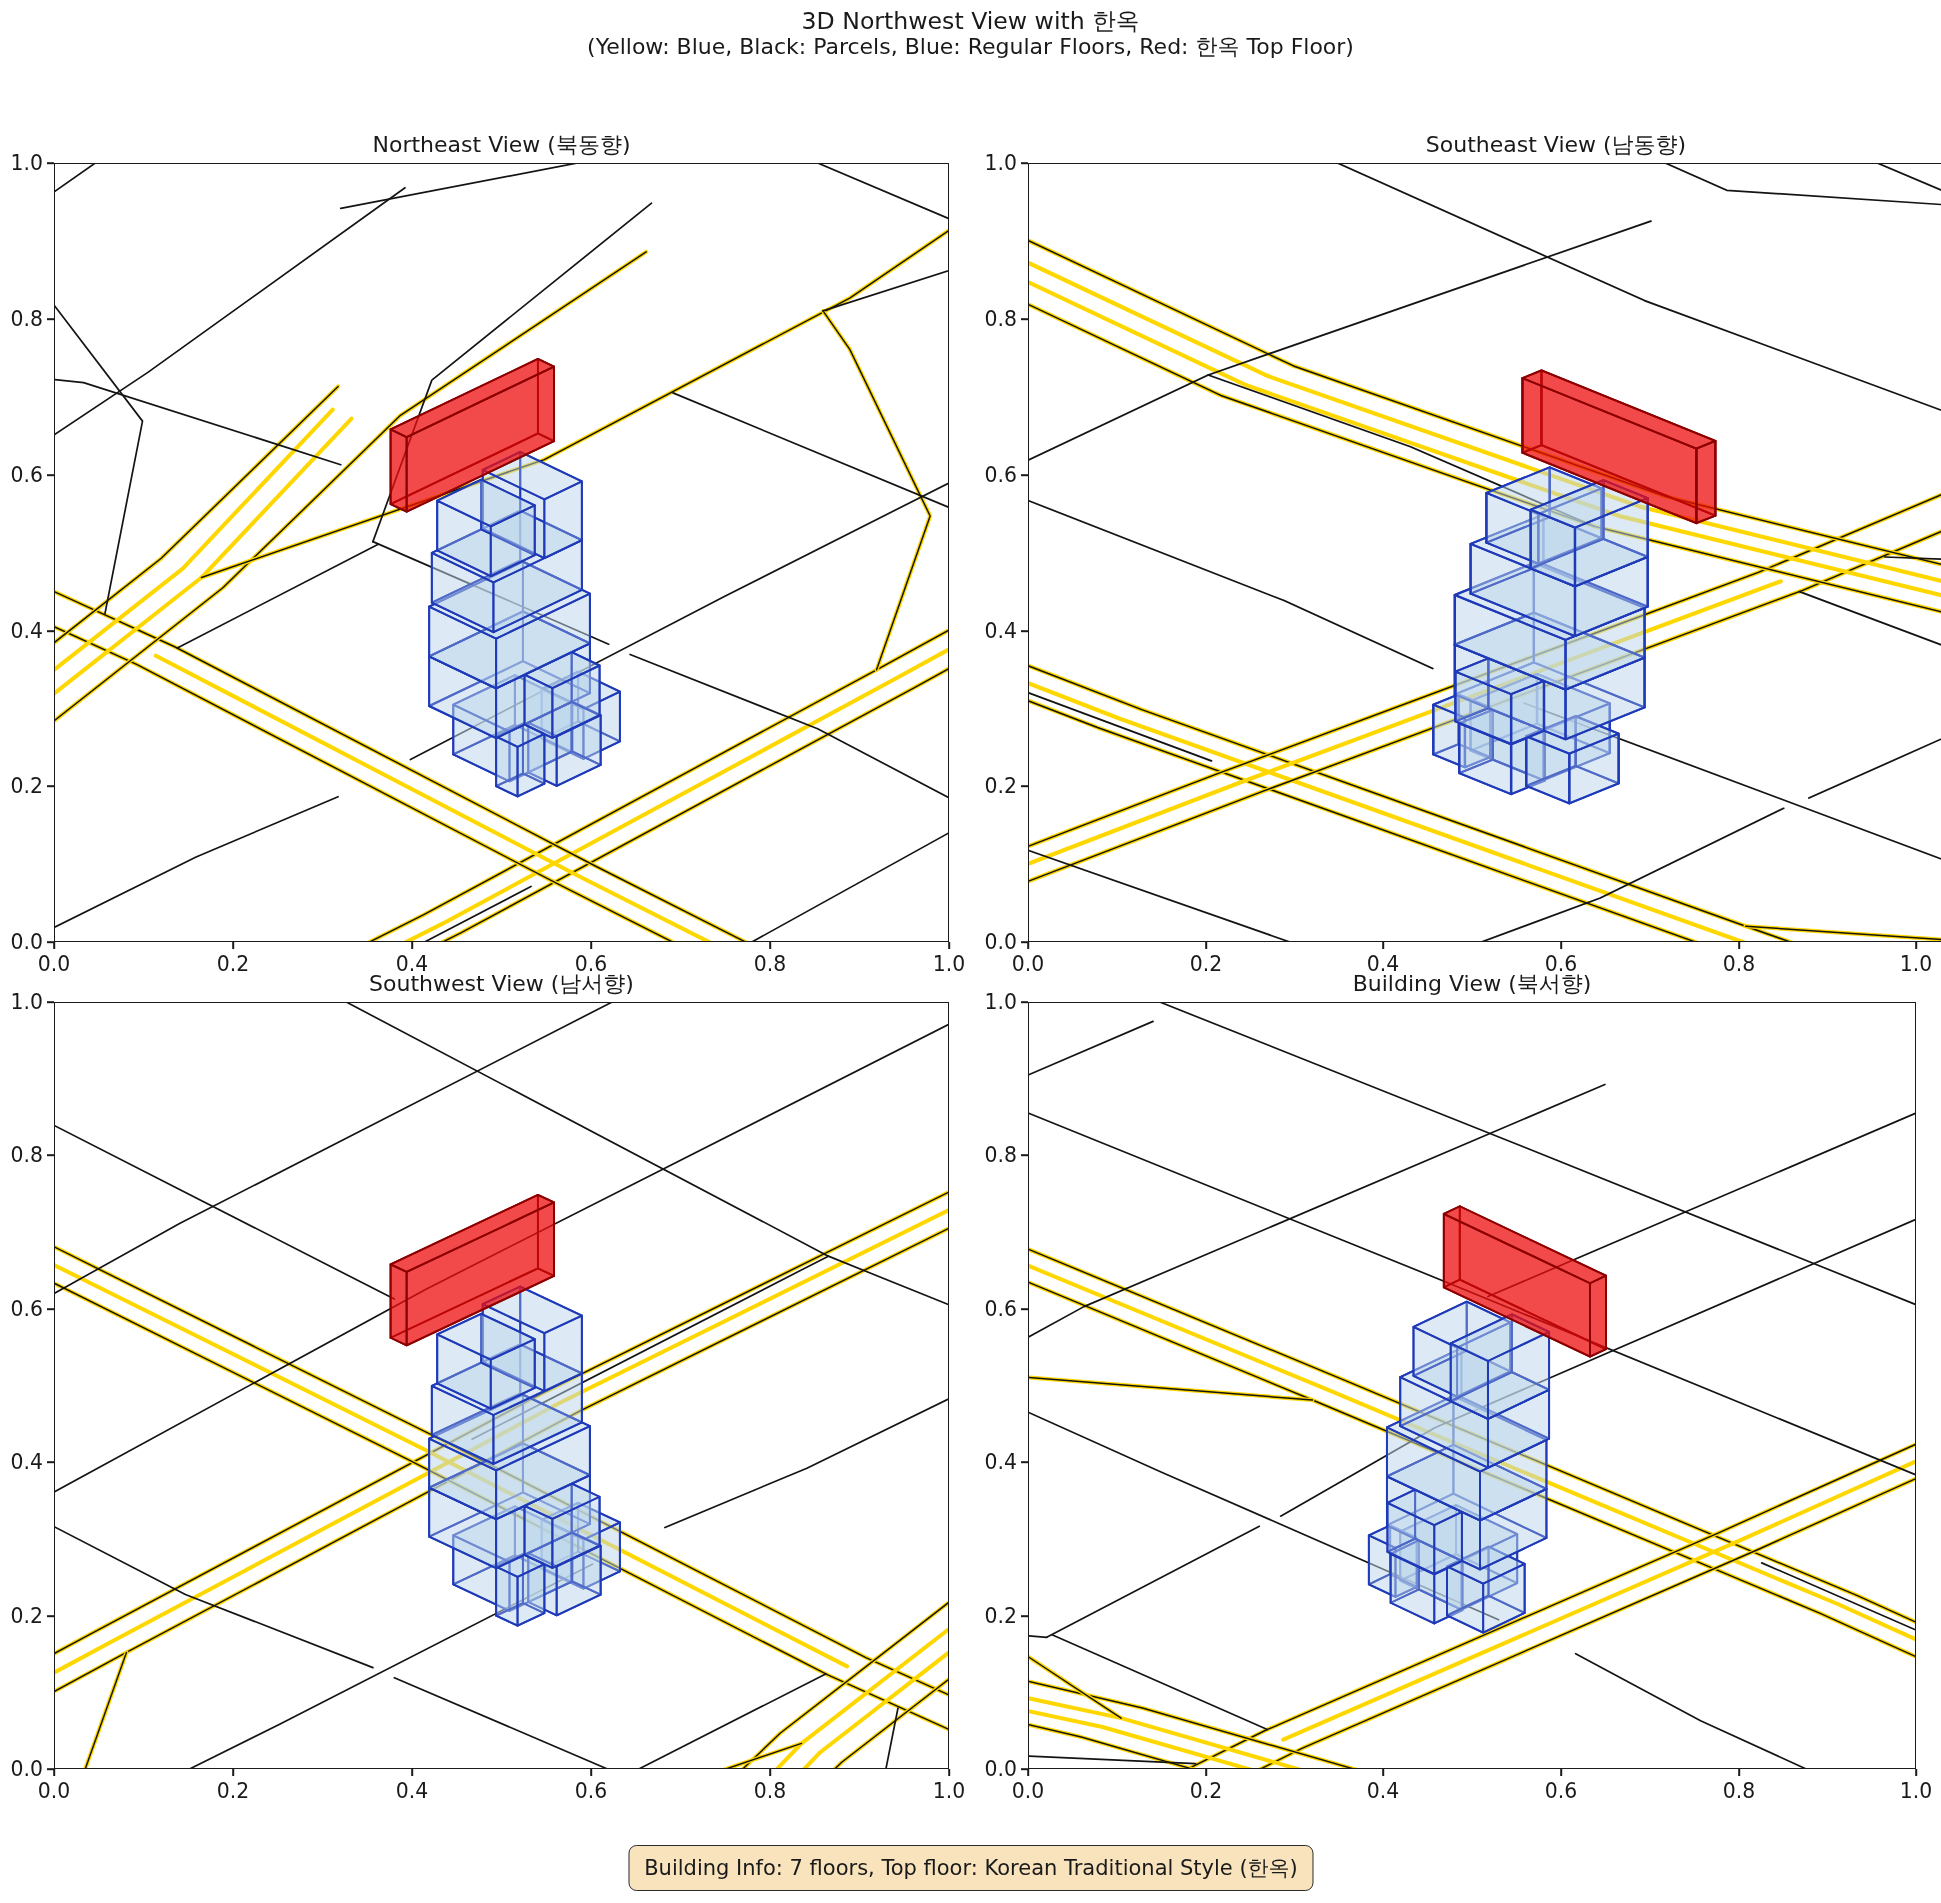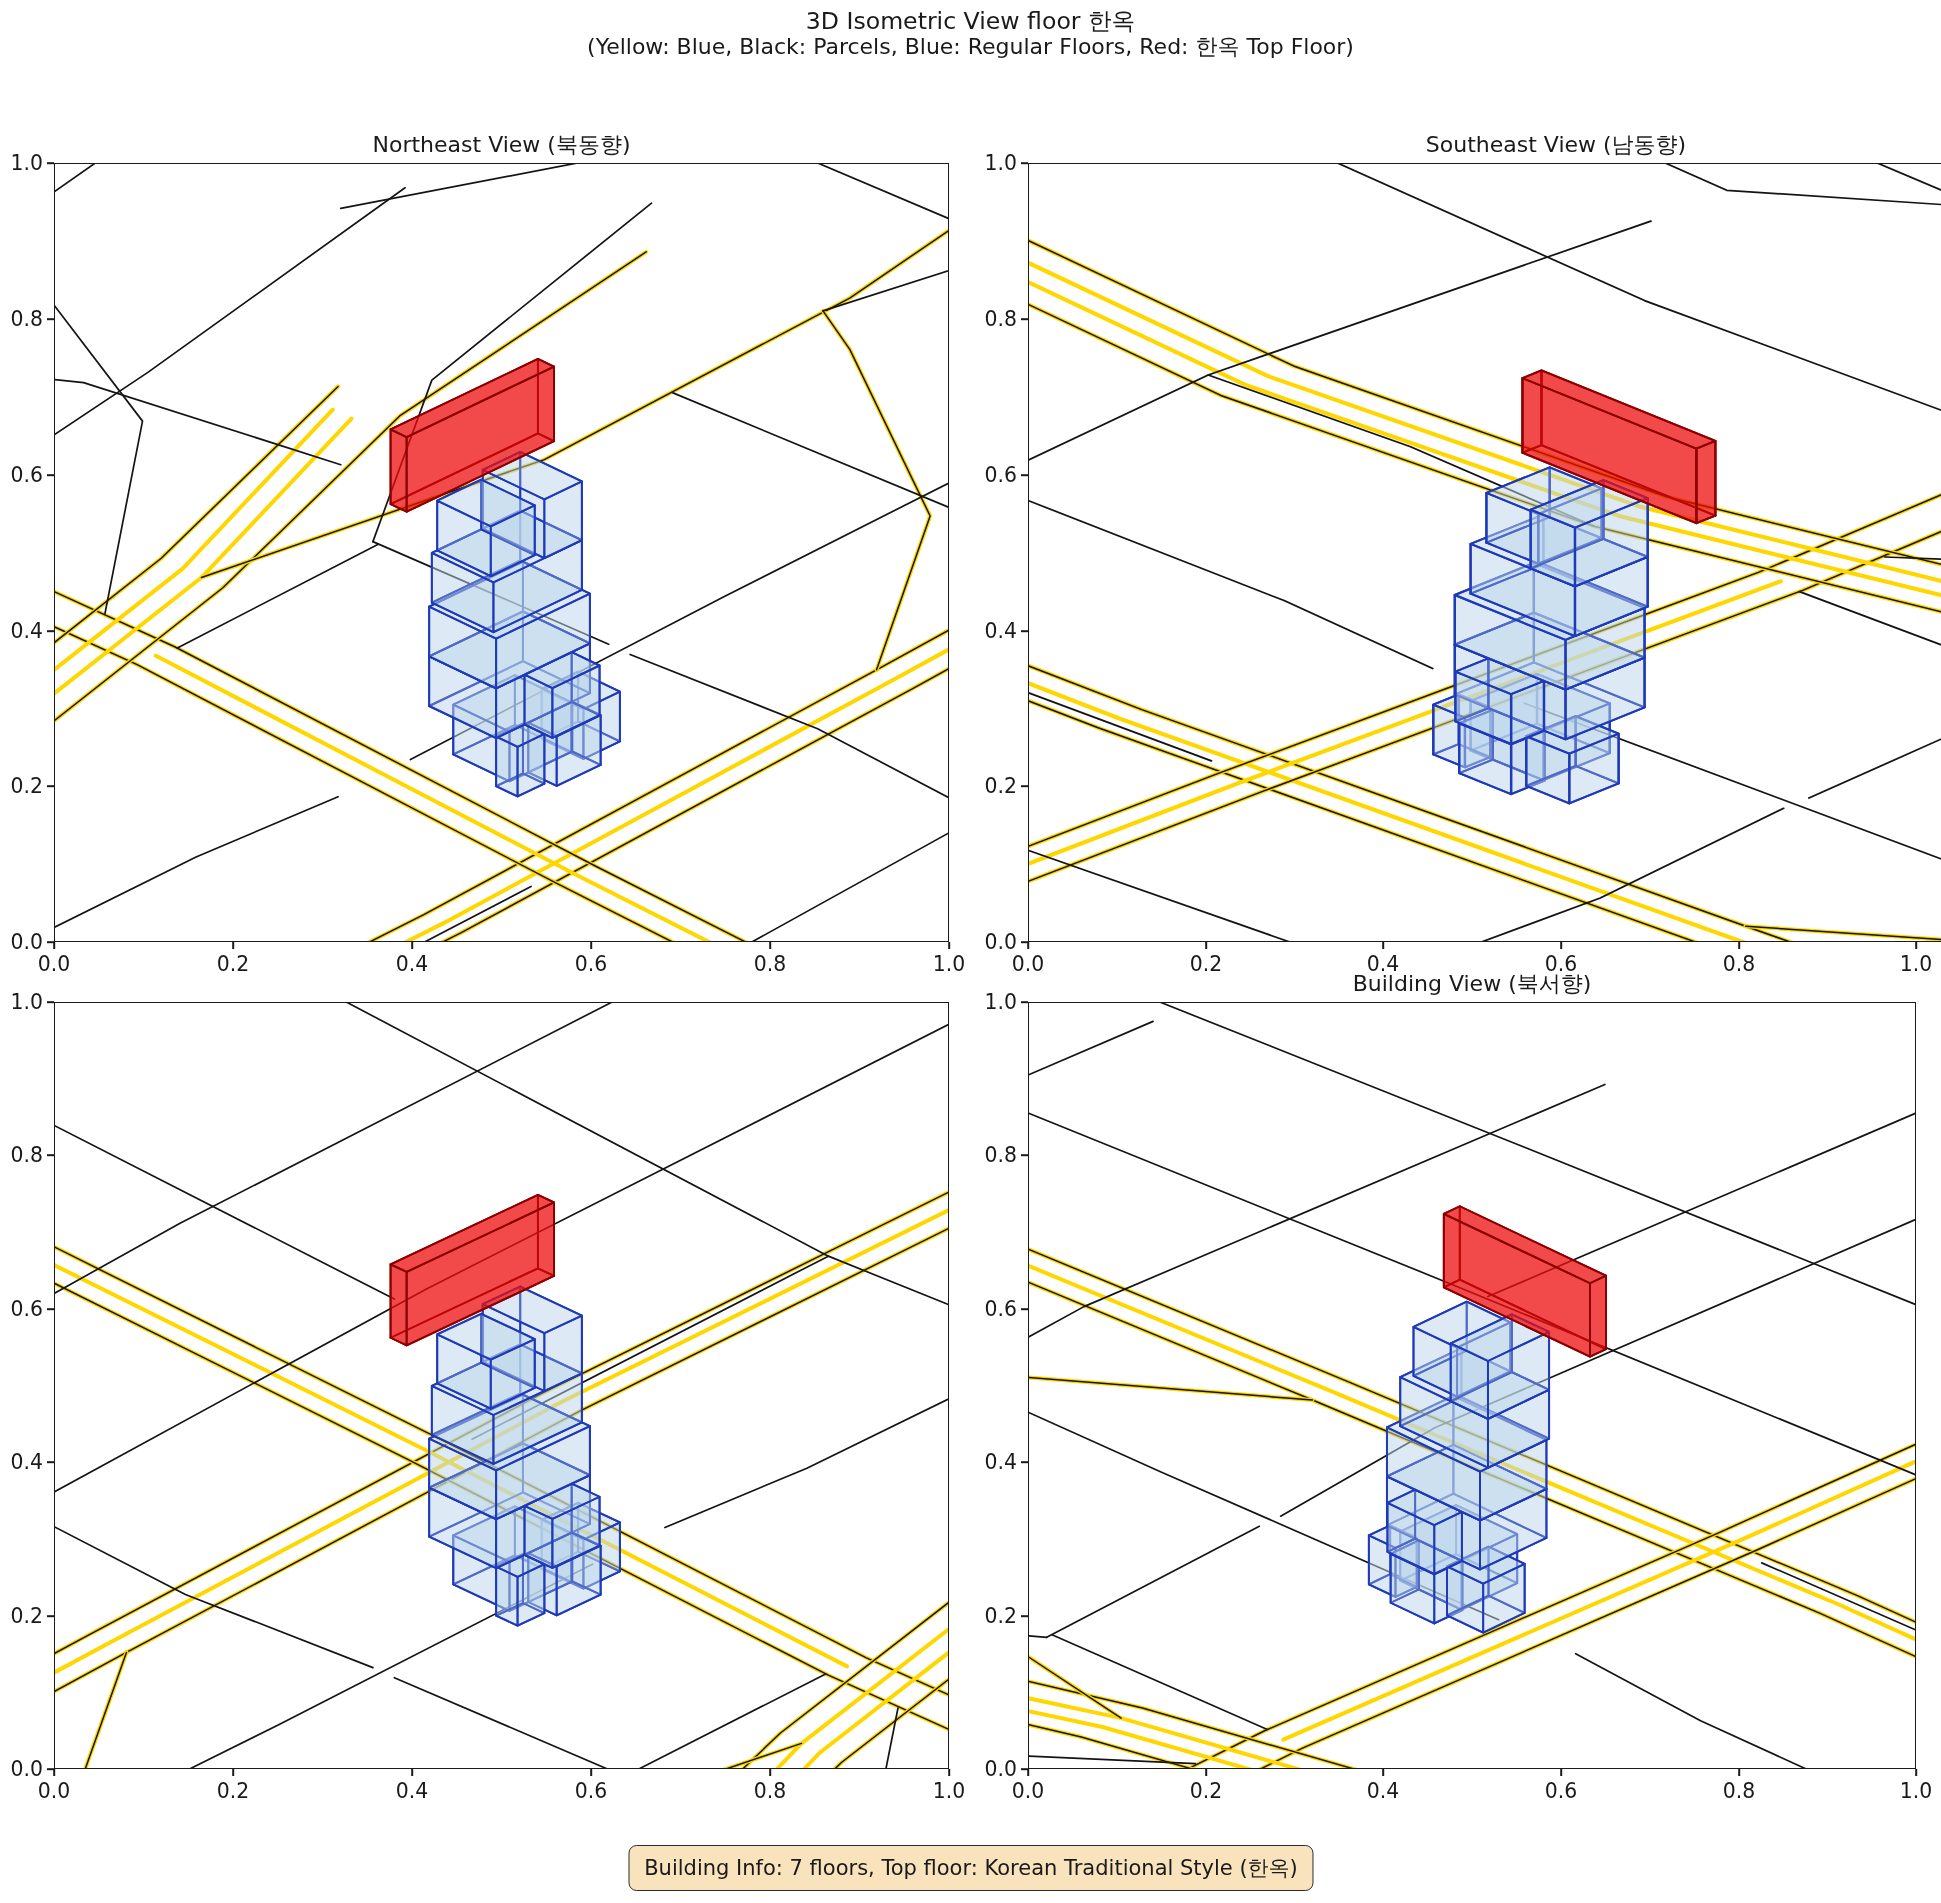--- a/index.html
+++ b/index.html
@@ -20,21 +20,21 @@
           text-align:right;width:49px;white-space:nowrap;}
   .mark-x{position:absolute;width:1.6px;height:7.3px;background:#1b1b1b;transform:translateX(-0.8px);}
   .mark-y{position:absolute;width:7.3px;height:1.6px;background:#1b1b1b;transform:translateY(-0.8px);}
   .info-box{position:absolute;top:1845px;left:971px;transform:translateX(-50%);
             font-size:21px;padding:8.1px 14.7px;border-radius:8.1px;
             border:1.6px solid #2b2b2b;white-space:nowrap;}
 </style>
 </head>
 <body>
 
-<div class="fig-title">3D Isometric View floor 한옥</div>
+<div class="fig-title">3D Northwest View with 한옥</div>
 <div class="fig-subtitle">(Yellow: Blue, Black: Parcels, Blue: Regular Floors, Red: 한옥 Top Floor)</div>
 
 <section class="panel" style="left:54px;top:163px;width:895px;height:779px;border-radius:20px;">
   <h2 class="ptitle">Northeast View (북동향)</h2>
   <div class="plot" style="border-color: rgb(27, 27, 27);">
     <svg viewBox="0 0 1100 957" preserveAspectRatio="none" xmlns="http://www.w3.org/2000/svg">
         <polyline points="-317.8999999999999,1313.0518500000003 454.29999999999995,924.6055500000001 1011.9999999999999,623.0070000000001 1688.5,251.93024999999997" fill="none" stroke="#FFD700" stroke-width="5" stroke-linejoin="round" stroke-linecap="round"></polyline>
         <polyline points="-317.8999999999999,1313.0518500000003 454.29999999999995,924.6055500000001 1011.9999999999999,623.0070000000001 1688.5,251.93024999999997" fill="none" stroke="#141414" stroke-width="1.8" stroke-linejoin="round" stroke-linecap="round"></polyline>
         <polyline points="-271.7,1335.15855 500.5,946.71225 1058.2,645.1137 1734.7,274.0369499999999" fill="none" stroke="#FFD700" stroke-width="5" stroke-linejoin="round" stroke-linecap="round"></polyline>
         <polyline points="-271.7,1335.15855 500.5,946.71225 1058.2,645.1137 1734.7,274.0369499999999" fill="none" stroke="#141414" stroke-width="1.8" stroke-linejoin="round" stroke-linecap="round"></polyline>
@@ -304,20 +304,21 @@
     <div class="tick-x" style="left: 711px; top: 789px;">0.8</div>
     <div class="mark-y" style="left: -7.3px; top: 156px;"></div>
     <div class="tick-y" style="left: -60px; top: 156px;">0.8</div>
     <div class="mark-x" style="left: 888px; top: 779px;"></div>
     <div class="tick-x" style="left: 888px; top: 789px;">1.0</div>
     <div class="mark-y" style="left: -7.3px; top: 0px;"></div>
     <div class="tick-y" style="left: -60px; top: 0px;">1.0</div>
   </section>
 
 <section class="panel" style="left:54px;top:1002px;width:895px;height:767px;">
+  <h2 class="ptitle">Southwest View (남서향)</h2>
   <div class="plot" style="border-color: rgb(27, 27, 27);">
     <svg viewBox="0 0 1100 957" preserveAspectRatio="none" xmlns="http://www.w3.org/2000/svg">
         <polyline points="1417.9,122.44815000000001 645.7,510.89445000000006 87.9999999999999,812.4929999999999 -588.5000000000001,1183.56975" fill="none" stroke="#FFD700" stroke-width="5" stroke-linejoin="round" stroke-linecap="round"></polyline>
         <polyline points="1417.9,122.44815000000001 645.7,510.89445000000006 87.9999999999999,812.4929999999999 -588.5000000000001,1183.56975" fill="none" stroke="#141414" stroke-width="1.8" stroke-linejoin="round" stroke-linecap="round"></polyline>
         <polyline points="1371.7000000000003,100.34145 599.5,488.7877499999999 41.79999999999991,790.3863 -634.7000000000002,1161.4630499999998" fill="none" stroke="#FFD700" stroke-width="5" stroke-linejoin="round" stroke-linecap="round"></polyline>
         <polyline points="1371.7000000000003,100.34145 599.5,488.7877499999999 41.79999999999991,790.3863 -634.7000000000002,1161.4630499999998" fill="none" stroke="#141414" stroke-width="1.8" stroke-linejoin="round" stroke-linecap="round"></polyline>
         <polyline points="1394.8000000000002,111.39479999999995 622.5999999999999,499.8411 64.89999999999993,801.43965 -611.6,1172.5164" fill="none" stroke="#FFD700" stroke-width="5" stroke-linejoin="round" stroke-linecap="round"></polyline>
         <polyline points="-212.2999999999998,198.24254999999994 480.7,548.7916499999999 998.8,818.8092000000001 1741.3,1158.30495" fill="none" stroke="#FFD700" stroke-width="5" stroke-linejoin="round" stroke-linecap="round"></polyline>
         <polyline points="-212.2999999999998,198.24254999999994 480.7,548.7916499999999 998.8,818.8092000000001 1741.3,1158.30495" fill="none" stroke="#141414" stroke-width="1.8" stroke-linejoin="round" stroke-linecap="round"></polyline>
         <polyline points="-258.4999999999997,220.34924999999996 434.49999999999994,570.8983499999999 952.5999999999999,840.9159000000001 1695.1,1180.4116500000002" fill="none" stroke="#FFD700" stroke-width="5" stroke-linejoin="round" stroke-linecap="round"></polyline>

